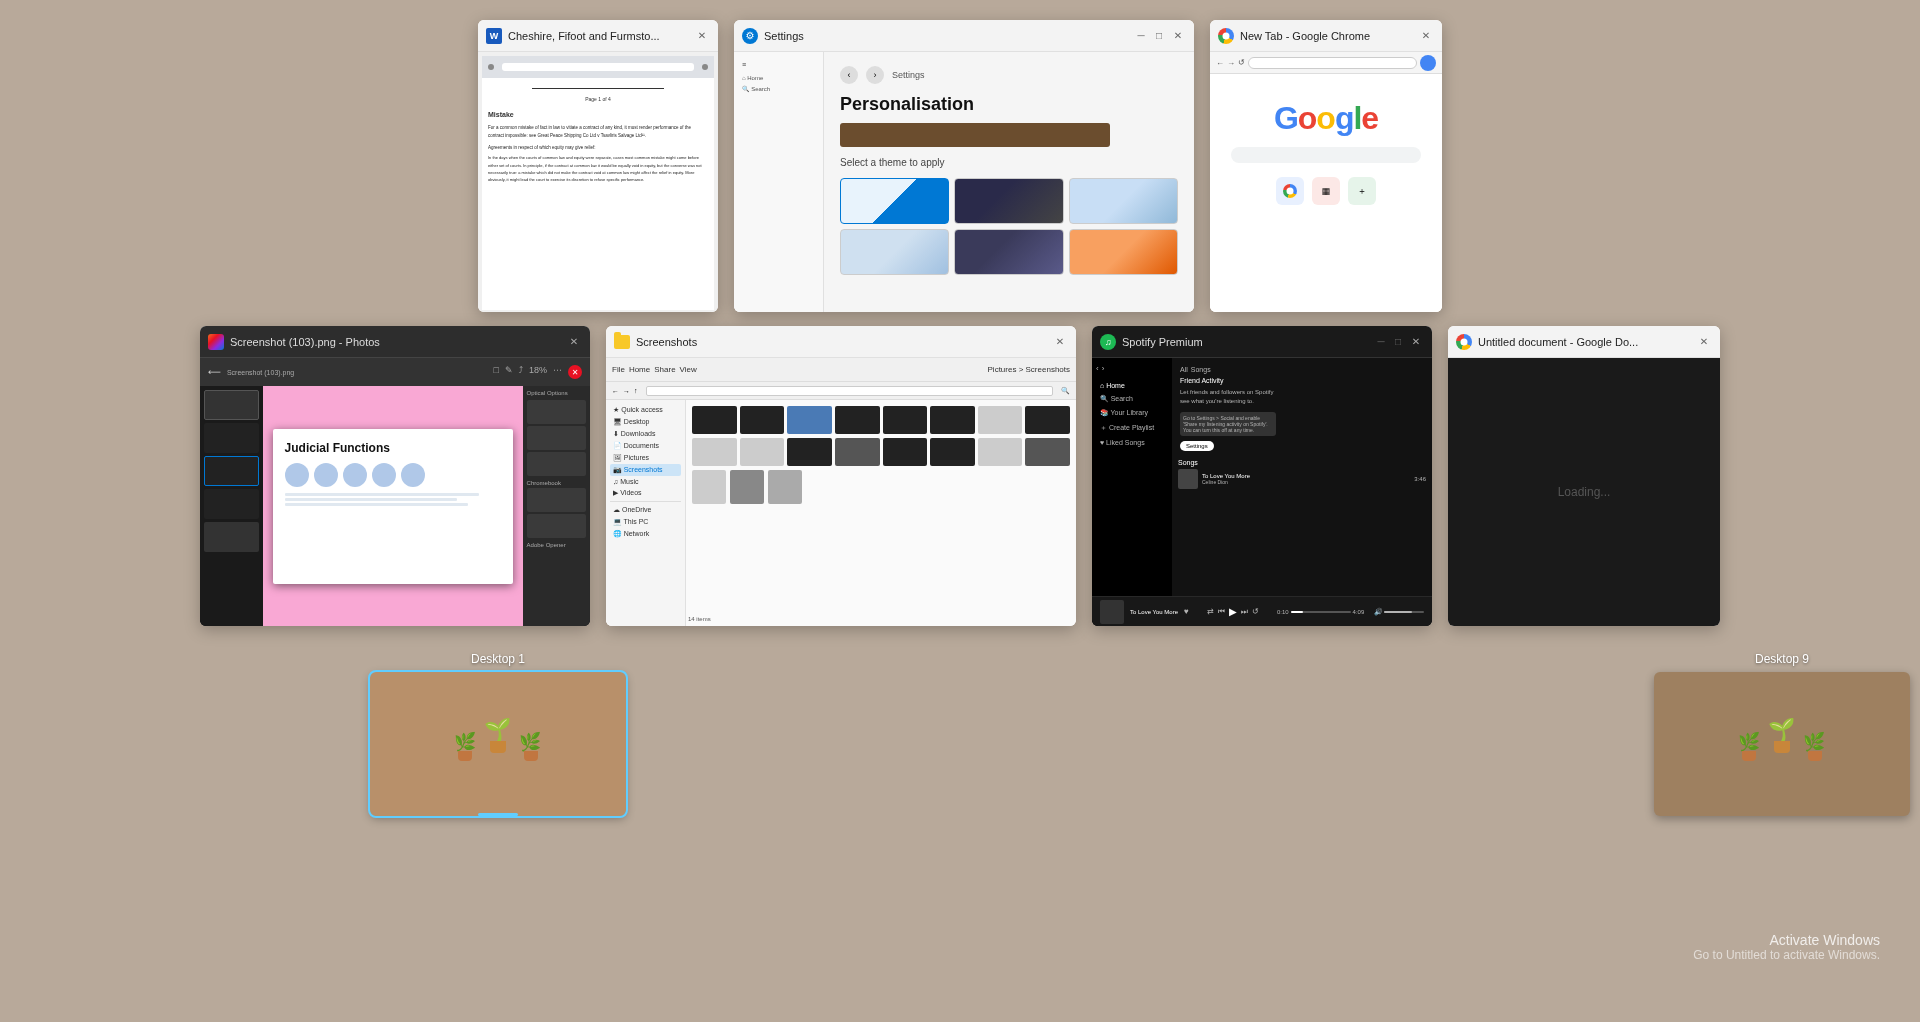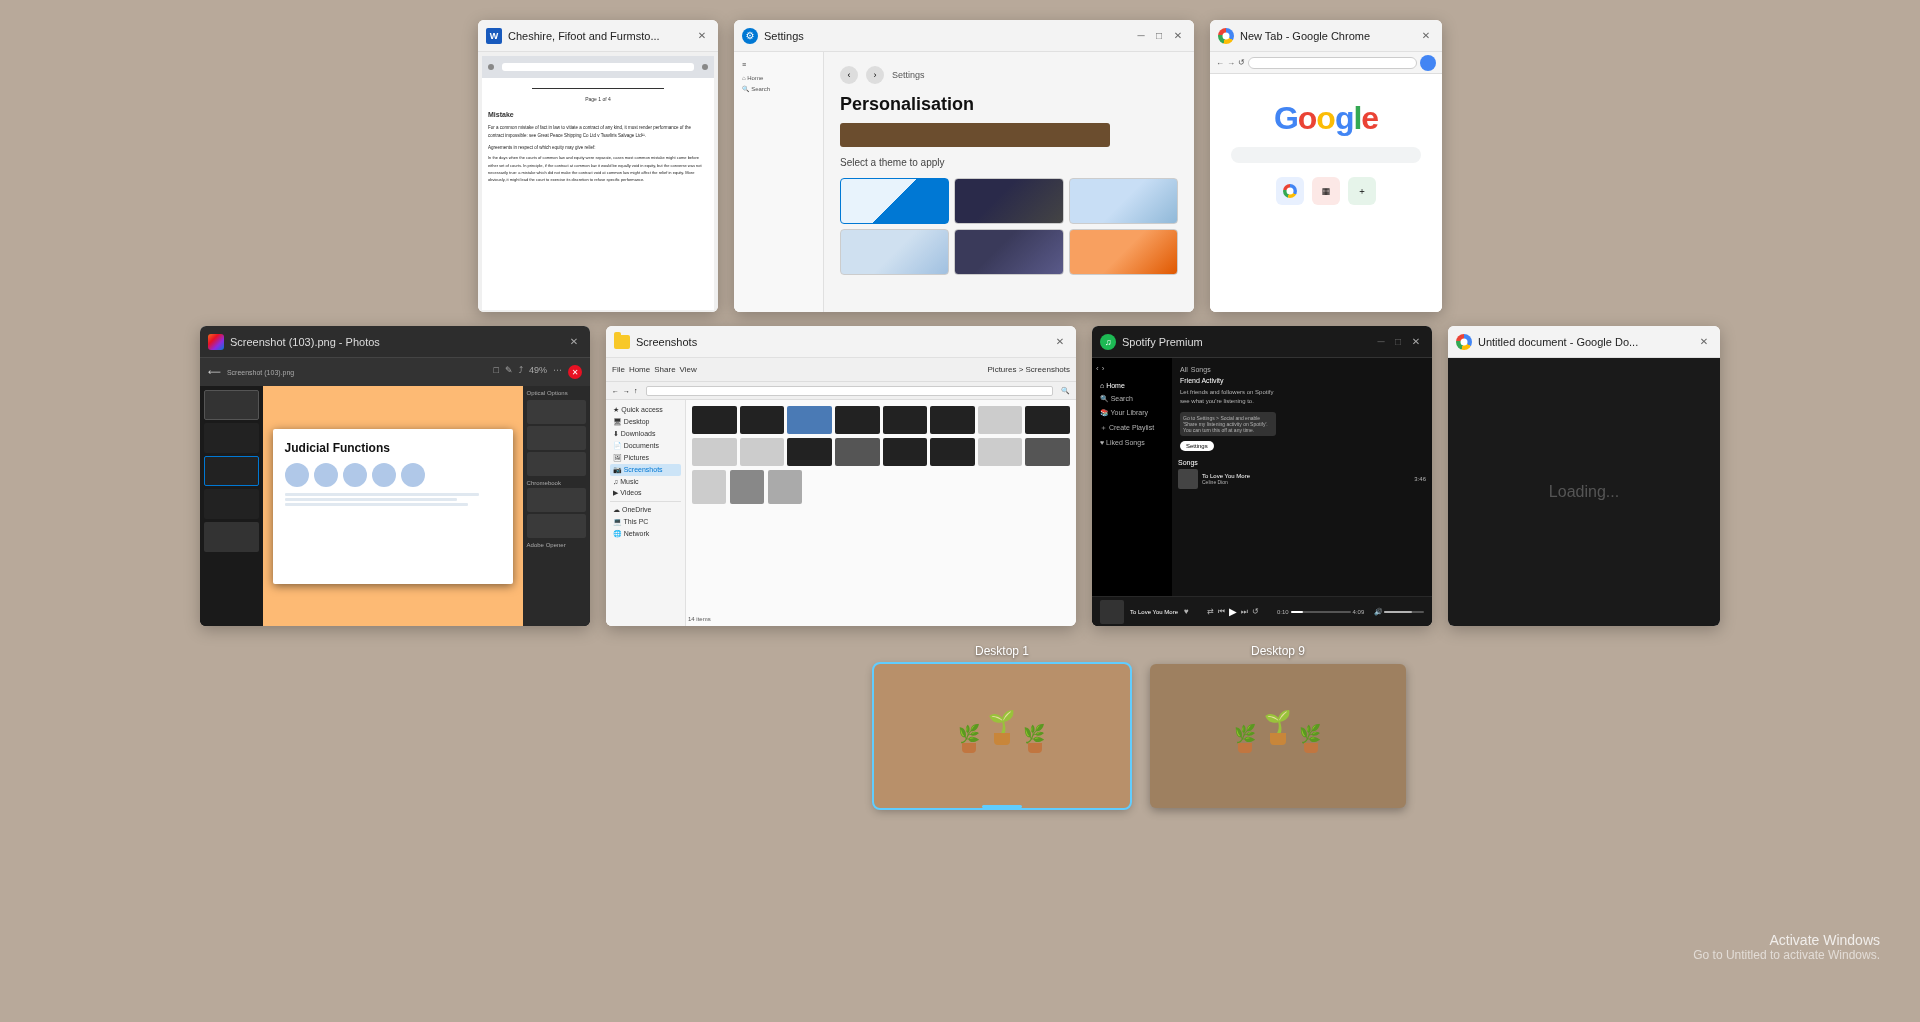--- a/index.html
+++ b/index.html
@@ -162,24 +162,24 @@
     }
     .card-googledoc .window-content {
       height: 268px;
       background: #1a1a1a;
     }
 
     
     .desktops-row {
       display: flex;
       gap: 20px;
-      justify-content: center;
+      justify-content: space-between;
       width: 100%;
       padding: 0 0 0 360px;
-      margin-top: 4px;
+      margin-top: 12px;
     }
 
     .desktop-item {
       display: flex;
       flex-direction: column;
       align-items: center;
       gap: 6px;
       cursor: pointer;
     }
 
@@ -761,38 +761,38 @@
       </div>
       <div class="window-content">
         <div class="photo-app-inner">
           <div class="photo-toolbar">
             <div style="font-size:9px;color:#ccc;">⟵</div>
             <div style="font-size:7px;color:#aaa;">Screenshot (103).png</div>
             <div style="margin-left:auto;display:flex;gap:6px;">
               <div style="font-size:9px;color:#aaa;">□</div>
               <div style="font-size:9px;color:#aaa;">✎</div>
               <div style="font-size:9px;color:#aaa;">⤴</div>
-              <div style="font-size:9px;color:#aaa;">49%</div>
+              <div style="font-size:9px;color:#aaa;">18%</div>
               <div style="font-size:9px;color:#aaa;">⋯</div>
               <div style="width:14px;height:14px;border-radius:50%;background:#e81123;display:flex;align-items:center;justify-content:center;font-size:8px;color:#fff;">✕</div>
             </div>
           </div>
           <div class="photo-main-area">
 
             <div style="display:flex;height:100%;width:100%;">
 
               <div style="width:65px;background:#1a1a1a;padding:4px;overflow:hidden;">
                 <div style="height:30px;background:#333;border-radius:2px;margin-bottom:3px;border:1px solid #555;"></div>
                 <div style="height:30px;background:#222;border-radius:2px;margin-bottom:3px;"></div>
                 <div style="height:30px;background:#222;border-radius:2px;margin-bottom:3px;border:1px solid #0078d4;"></div>
                 <div style="height:30px;background:#222;border-radius:2px;margin-bottom:3px;"></div>
                 <div style="height:30px;background:#333;border-radius:2px;"></div>
               </div>
 
-              <div style="flex:1;display:flex;align-items:center;justify-content:center;background:#fdba74;padding:10px;">
+              <div style="flex:1;display:flex;align-items:center;justify-content:center;background:#f9a8d4;padding:10px;">
                 <div style="background:#fff;width:240px;height:155px;border-radius:2px;padding:12px;box-shadow:0 2px 10px rgba(0,0,0,0.5);">
                   <div style="font-size:12px;font-weight:700;color:#111;margin-bottom:8px;">Judicial Functions</div>
                   <div style="display:flex;gap:5px;margin-bottom:6px;">
                     <div style="width:24px;height:24px;border-radius:50%;background:#b0c8e8;flex-shrink:0;"></div>
                     <div style="width:24px;height:24px;border-radius:50%;background:#b0c8e8;flex-shrink:0;"></div>
                     <div style="width:24px;height:24px;border-radius:50%;background:#b0c8e8;flex-shrink:0;"></div>
                     <div style="width:24px;height:24px;border-radius:50%;background:#b0c8e8;flex-shrink:0;"></div>
                     <div style="width:24px;height:24px;border-radius:50%;background:#b0c8e8;flex-shrink:0;"></div>
                   </div>
                   <div style="display:flex;flex-direction:column;gap:2px;">
@@ -973,21 +973,21 @@
     </div>
 
     <div class="window-card card-googledoc">
       <div class="window-title-bar">
         <div class="chrome-icon window-icon"></div>
         <span class="window-title-text">Untitled document - Google Do...</span>
         <div class="window-close-btn">✕</div>
       </div>
       <div class="window-content">
         <div style="background:#1a1a1a;height:100%;display:flex;align-items:center;justify-content:center;">
-          <div style="font-size:16px;color:#555;">Loading...</div>
+          <div style="font-size:12px;color:#555;">Loading...</div>
         </div>
       </div>
     </div>
 
   </div>
 
   <div class="desktops-row">
 
     <div class="desktop-item">
       <div class="desktop-label">Desktop 1</div>

